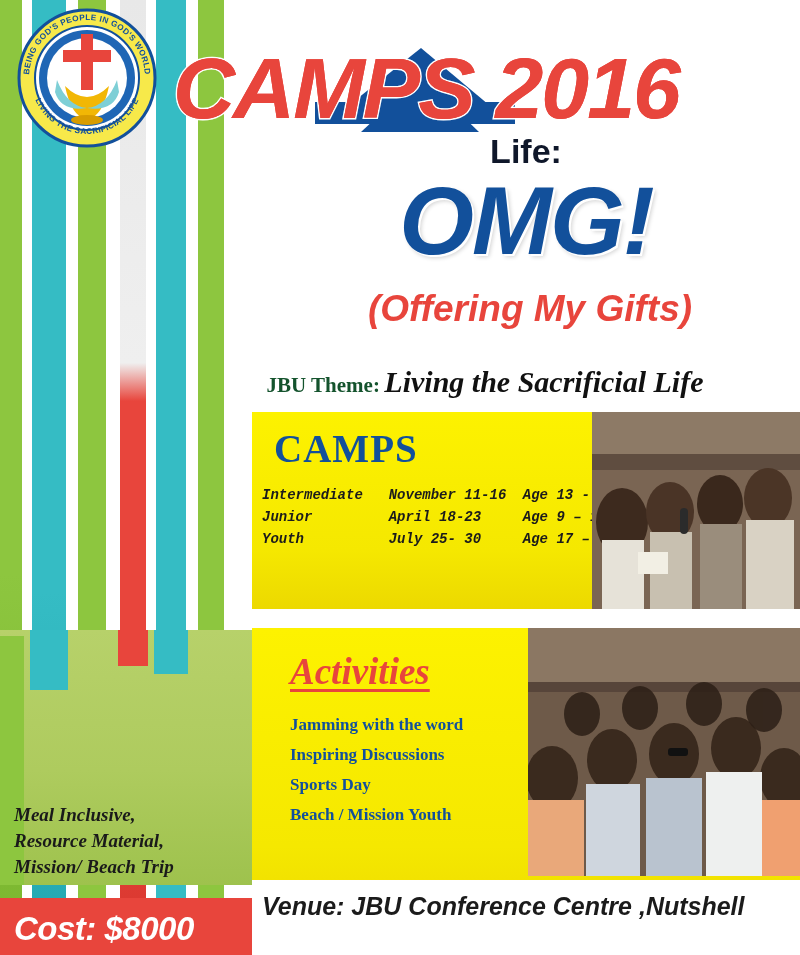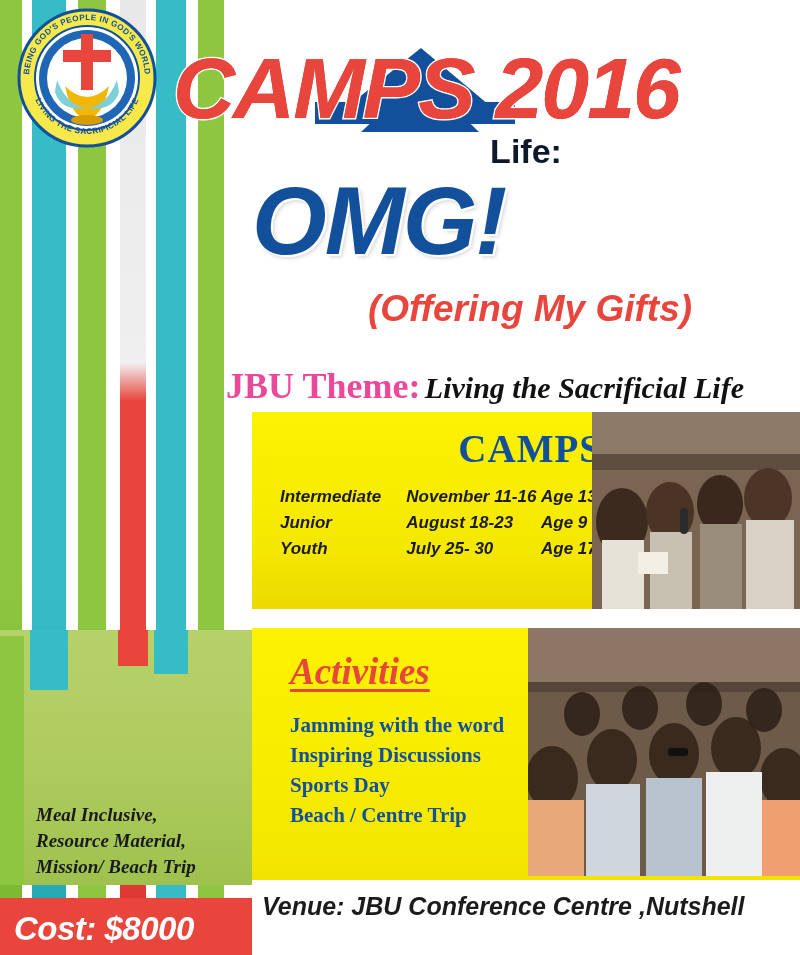--- a/index.html
+++ b/index.html
@@ -153,20 +153,21 @@
     font-family: "Liberation Sans", sans-serif;
     font-weight: bold;
     font-size: 34px;
     color: #0f172a;
     text-shadow: 1px 1px 0 #ffffff;
   }
   .title-omg {
     position: absolute;
     left: 252px; top: 168px;
     width: 548px;
+    text-align: center;
     font-family: "Liberation Sans", sans-serif;
     font-weight: bold;
     font-style: italic;
     font-size: 96px;
     line-height: 106px;
     color: #12509b;
     letter-spacing: -2px;
     text-shadow: 2px 2px 0 #ffffff, 3px 3px 4px rgba(0,0,0,0.18);
   }
   .title-offering {
@@ -186,22 +187,22 @@
   .theme-line {
     position: absolute;
     left: 170px; top: 365px;
     width: 630px;
     text-align: center;
     white-space: nowrap;
   }
   .theme-label {
     font-family: "Liberation Serif", serif;
     font-weight: bold;
-    font-size: 36px;
-    color: #ec4899;
+    font-size: 21px;
+    color: #14532d;
   }
   .theme-value {
     font-family: "Liberation Serif", serif;
     font-weight: bold;
     font-style: italic;
     font-size: 30px;
     color: #111111;
   }
 
   
@@ -209,35 +210,36 @@
     position: absolute;
     left: 252px; top: 412px;
     width: 548px; height: 197px;
     background: linear-gradient(180deg,#fdf200 0%,#f5e800 70%,#ecd900 100%);
     overflow: hidden;
   }
   .camps-heading {
     position: absolute;
     left: 0; top: 14px;
     width: 350px;
-    text-align: right;
+    text-align: left;
     font-family: "Liberation Serif", serif;
     font-weight: bold;
     font-size: 39px;
     color: #12509b;
     letter-spacing: 1px;
+    padding-left: 22px;
   }
   .camps-table {
     position: absolute;
-    left: 28px; top: 72px;
+    left: 10px; top: 72px;
     width: 420px;
-    font-family: Liberation Sans, sans-serif;
-    font-style: italic;
-    font-weight: bold;
-    font-size: 17px;
+    font-family: Liberation Mono, monospace;
+    font-style: italic;
+    font-weight: bold;
+    font-size: 14px;
     color: #1b1b1b;
     border-collapse: collapse;
   }
   .camps-table td { padding: 3px 0; white-space: nowrap; }
   .camps-table .c-name { width: 128px; }
   .camps-table .c-date { width: 135px; }
   .camps-table .c-age  { width: 160px; }
   .camps-photo {
     position: absolute;
     right: 0; top: 0;
@@ -263,21 +265,21 @@
     color: #e8453c;
     text-decoration: underline;
     text-underline-offset: 5px;
   }
   .act-list {
     position: absolute;
     left: 38px; top: 82px;
     width: 260px;
     font-family: "Liberation Serif", serif;
     font-weight: bold;
-    font-size: 21px;
+    font-size: 17px;
     line-height: 30px;
     color: #12509b;
     list-style: none;
   }
   .act-photo {
     position: absolute;
     right: 0; top: 0;
     width: 272px; height: 248px;
     overflow: hidden;
   }
@@ -387,21 +389,21 @@
 
     <table class="camps-table">
       <tbody>
         <tr>
           <td class="c-name">Intermediate</td>
           <td class="c-date">November 11-16</td>
           <td class="c-age">Age 13 - 16 years</td>
         </tr>
         <tr>
           <td class="c-name">Junior</td>
-          <td class="c-date">August 18-23</td>
+          <td class="c-date">April 18-23</td>
           <td class="c-age">Age 9 – 12  years</td>
         </tr>
         <tr>
           <td class="c-name">Youth</td>
           <td class="c-date">July 25- 30</td>
           <td class="c-age">Age 17 – 20 years</td>
         </tr>
       </tbody>
     </table>
 
@@ -424,21 +426,21 @@
       </svg>
     </div>
   </div>
 
   <div class="act-panel">
     <div class="act-heading">Activities</div>
     <ul class="act-list">
       <li>Jamming with the word</li>
       <li>Inspiring Discussions</li>
       <li>Sports Day</li>
-      <li>Beach / Centre Trip</li>
+      <li>Beach / Mission Youth</li>
     </ul>
 
     <div class="act-photo">
       <svg viewBox="0 0 272 248" width="272" height="248" preserveAspectRatio="none" aria-hidden="true">
         <rect width="272" height="248" fill="#6e5a49"></rect>
         <rect y="0" width="272" height="54" fill="#8b7763"></rect>
         <rect y="54" width="272" height="10" fill="#57453a"></rect>
         <g fill="#3a2a1e">
           <ellipse cx="24" cy="150" rx="26" ry="32"></ellipse>
           <ellipse cx="84" cy="132" rx="25" ry="31"></ellipse>
@@ -455,21 +457,21 @@
           <ellipse cx="54" cy="86" rx="18" ry="22"></ellipse>
           <ellipse cx="112" cy="80" rx="18" ry="22"></ellipse>
           <ellipse cx="176" cy="76" rx="18" ry="22"></ellipse>
           <ellipse cx="236" cy="82" rx="18" ry="22"></ellipse>
         </g>
         <rect x="140" y="120" width="20" height="8" rx="3" fill="#111"></rect>
       </svg>
     </div>
   </div>
 
-  <div class="meal-text" style="white-space: pre-line; margin-left: 22px;">Meal Inclusive,
+  <div class="meal-text" style="white-space: pre-line;">Meal Inclusive,
 Resource Material,
 Mission/ Beach Trip</div>
 
   <div class="cost-bar">
     <span class="cost-text">Cost: $8000</span>
   </div>
   <div class="cost-bar-accent"></div>
 
   <div class="venue-bar">
     <span class="venue-text">Venue:  JBU Conference Centre ,Nutshell</span>

